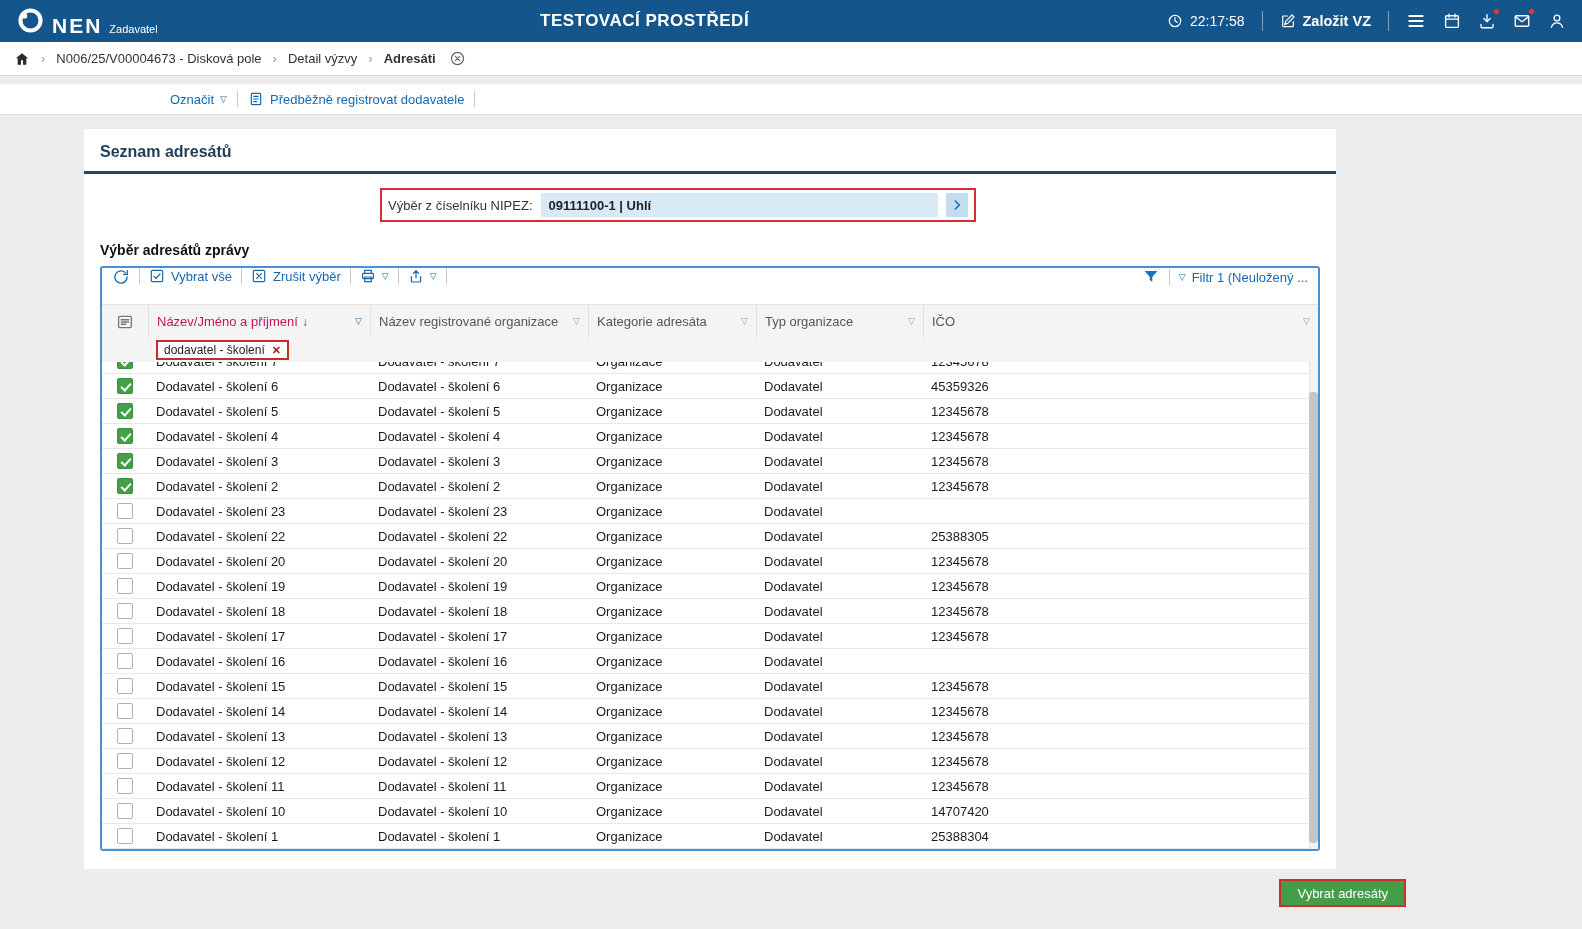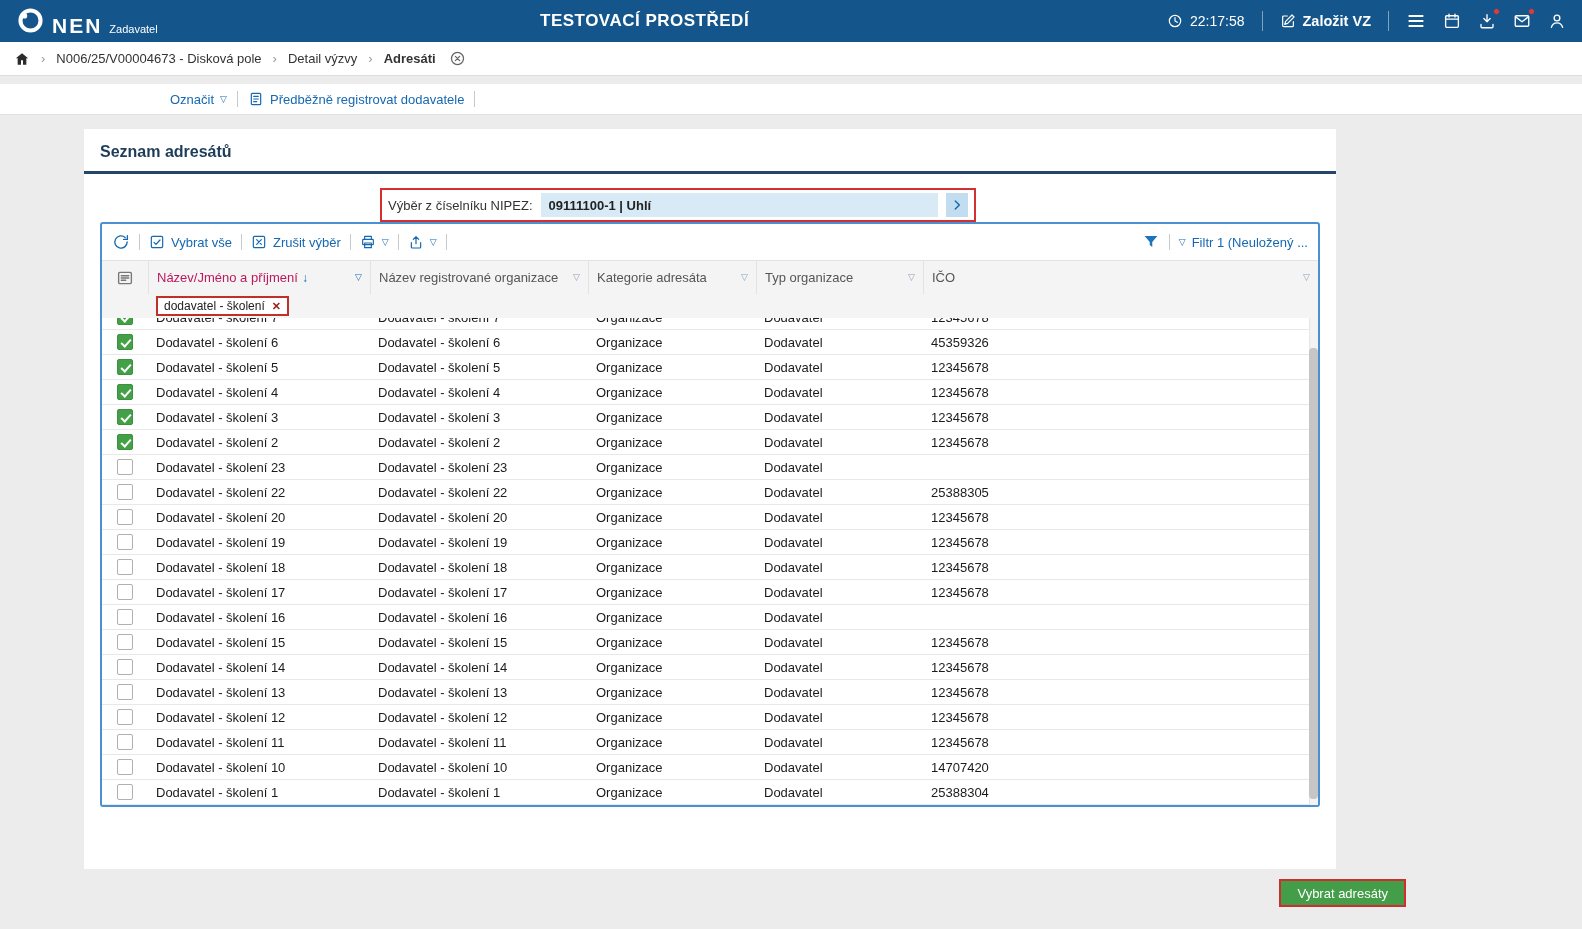--- a/index.html
+++ b/index.html
@@ -45,21 +45,21 @@
   .card-head{padding:14px 16px 10px;border-bottom:3px solid #24466b}
   .card-title{font-size:16px;font-weight:bold;color:#1d3c5a}
   .nipez{margin:14px 0 0 296px;width:596px;border:2px solid #d3302f;background:#fff;display:flex;align-items:center;padding:3px 6px;gap:8px}
   .nipez-label{color:#333;white-space:nowrap}
   .nipez-field{flex:1;background:#d9eaf7;height:24px;display:flex;align-items:center;padding-left:8px;font-weight:bold;cursor:pointer}
   .nipez-btn{width:22px;height:24px;background:#c2dcf0;display:flex;align-items:center;justify-content:center;color:#1668b1;cursor:pointer}
   .section-title{font-weight:bold;font-size:14px;margin:20px 16px 8px;color:#111}
 
   
   .panel{margin:0 16px;border:2px solid #4a90d2;border-radius:3px;height:585px;display:flex;flex-direction:column;background:#fff;overflow:hidden}
-  .panel-toolbar{height:36px;display:flex;align-items:center;padding:0 10px;gap:9px;flex:none;color:#1668b1}
+  .panel-toolbar{height:36px;display:flex;align-items:flex-start;padding:0 10px;gap:9px;flex:none;color:#1668b1}
   .pt-right{margin-left:auto;display:flex;align-items:center;gap:9px}
   .funnel{color:#1c75bc}
   .gridcols{display:grid;grid-template-columns:46px 222px 218px 168px 167px 1fr}
   .grid-head{background:#f4f4f4;height:34px;flex:none;border-top:1px solid #e2e2e2;align-items:center}
   .hcell{display:flex;align-items:center;padding:0 8px;color:#555;font-size:13px;height:100%;border-left:1px solid #e2e2e2;cursor:pointer;white-space:nowrap;overflow:hidden}
   .hcell:first-child{border-left:none;justify-content:center;color:#777}
   .hcell .hlabel{overflow:hidden;text-overflow:ellipsis}
   .hcell .sorted{color:#be185d;font-weight:normal}
   .sort-arrow{color:#1668b1;font-size:12px;margin-left:4px}
   .hfilter{margin-left:auto;padding-left:6px}
@@ -187,20 +187,21 @@
     <span class="nipez-field">
       <span>09111100-1 | Uhlí</span>
     </span>
     <span class="nipez-btn">
       <svg class="icn i14" viewBox="0 0 24 24" style="stroke-width:2.4">
         <path d="M9 5l7 7-7 7"></path>
       </svg>
     </span>
   </div>
 
+  <div class="section-title">Výběr adresátů zprávy</div>
 
   <div class="panel">
 
     <div class="panel-toolbar">
       <svg class="icn i18" viewBox="0 0 24 24">
         <path d="M20.2 12a8.2 8.2 0 1 1-2.6-6"></path>
           <path d="M20.5 3.5v5h-5"></path>
       </svg>
       <span class="vdiv"></span>
       <span class="blue-link">

